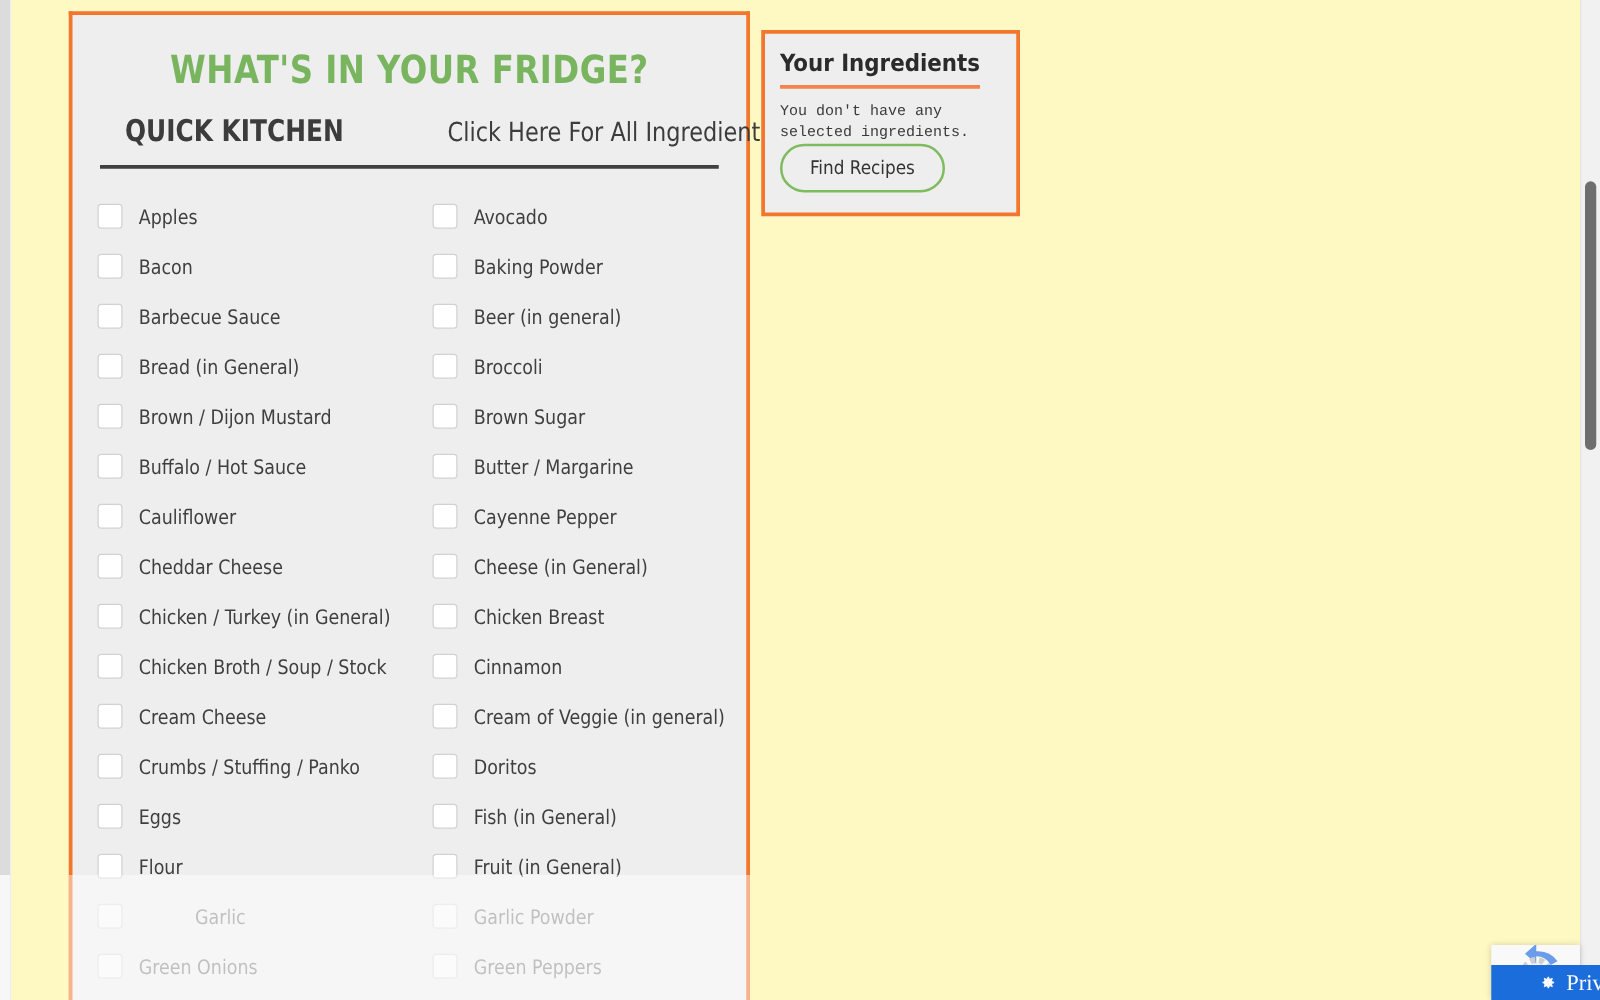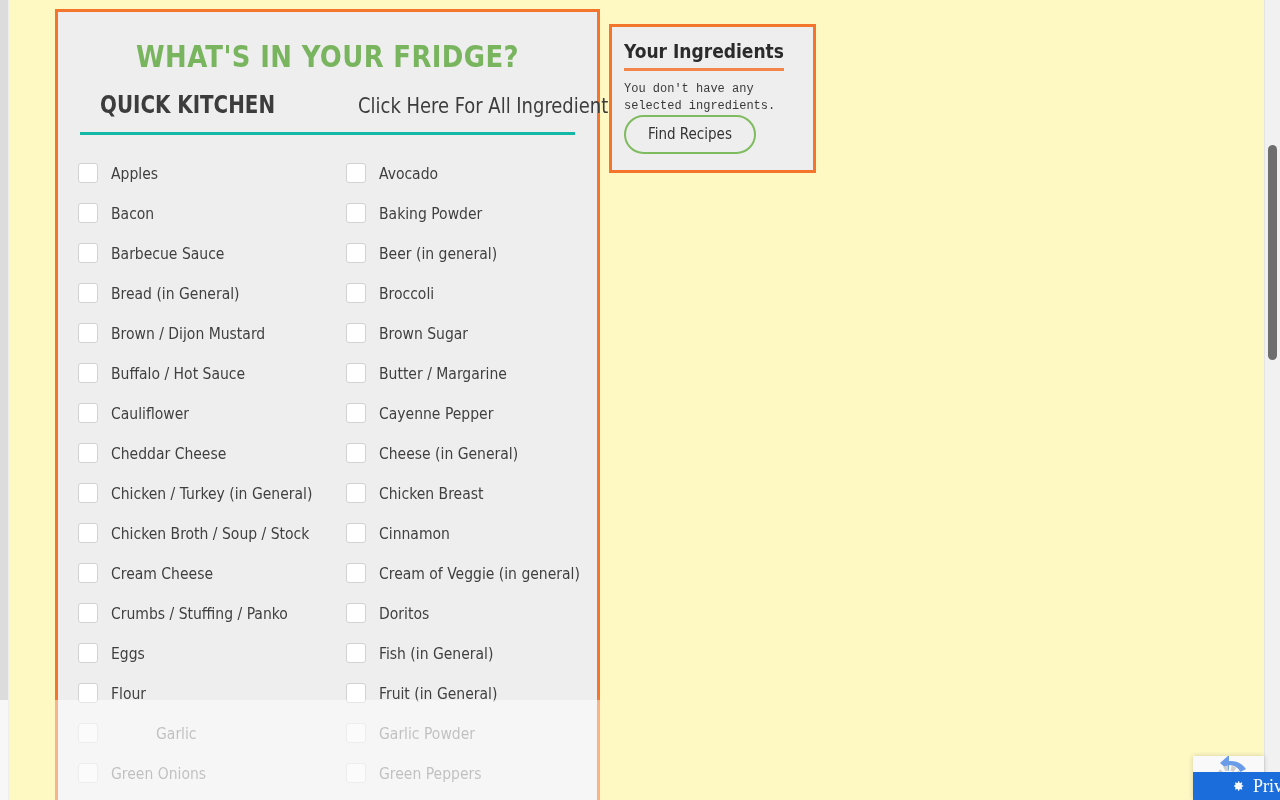--- a/index.html
+++ b/index.html
@@ -83,21 +83,21 @@
     font-family: "DejaVu Sans Condensed", "Liberation Sans Narrow", "Liberation Sans", sans-serif;
     transform: scaleX(0.93);
   }
 
   .tabs-row {
     position: relative;
     display: flex;
     align-items: baseline;
     margin: 17px 22px 0 22px;
     padding-bottom: 13px;
-    border-bottom: 3px solid #14b8a6;
+    border-bottom: 3px solid #404040;
   }
   .tab {
     color: #3c3c3c;
     white-space: nowrap;
   }
   .tab-quick {
     font-size: 24px;
     font-weight: bold;
     letter-spacing: 0px;
     transform: scaleX(0.92);

